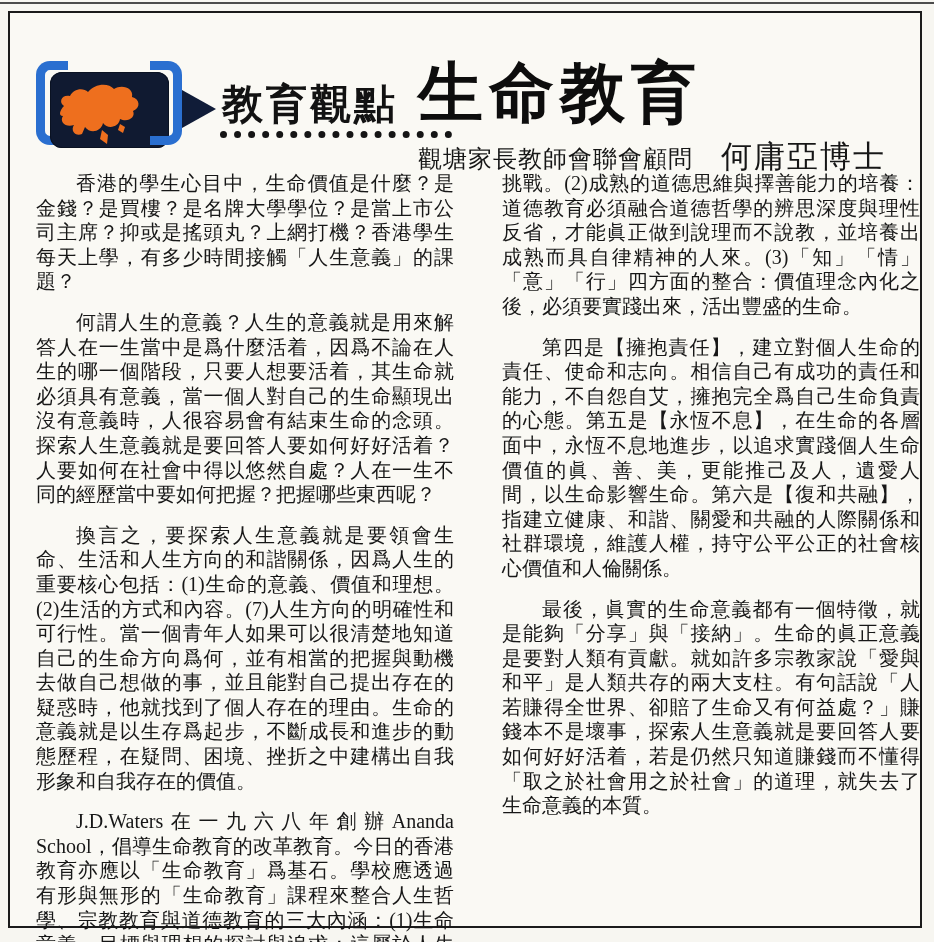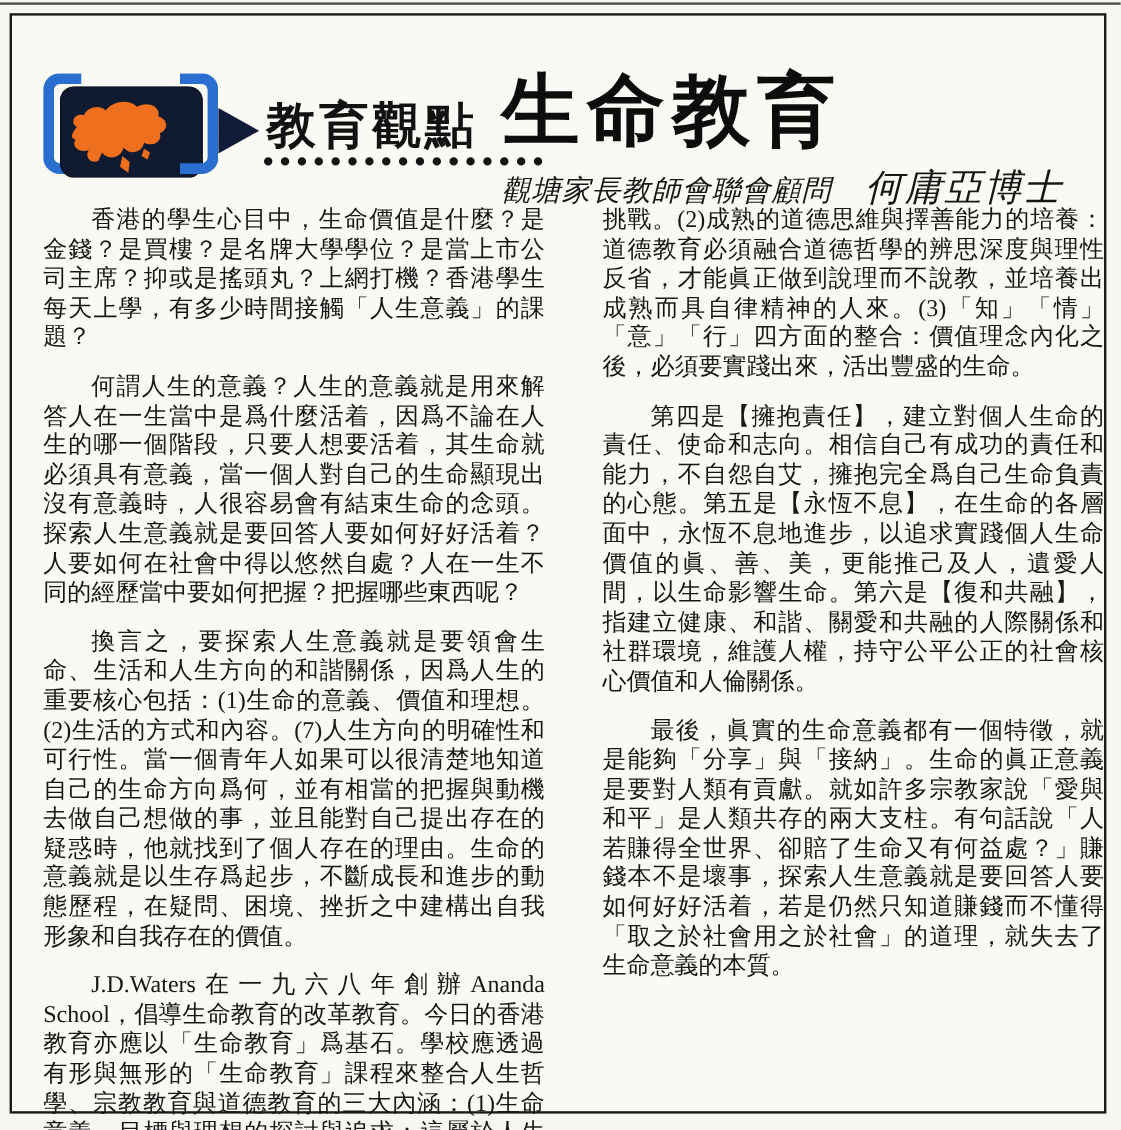--- a/index.html
+++ b/index.html
@@ -48,21 +48,21 @@
   }
   .dots {
     position: absolute; left: 184px; top: 72px; width: 232px; height: 0;
     border-bottom: 7px dotted #151515;
   }
   .title-block { position: absolute; left: 408px; top: 8px; width: 500px; text-align: left; margin-top: 40px; }
   .article-title {
     margin: 0; font-size: 65px; font-weight: bold; letter-spacing: 6px;
     line-height: 1.0; color: #0d0d0d; white-space: nowrap;
   }
-  .byline { margin-top: 10px; white-space: nowrap; font-style: italic; }
+  .byline { margin-top: 10px; white-space: nowrap; }
   .byline .org { font-size: 24px; letter-spacing: 1px; }
   .byline .author { font-size: 31px; margin-left: 24px; letter-spacing: 2px; }
   
   .body { position: absolute; left: 0; top: 142px; right: 0; bottom: 0; }
   .col {
     position: absolute; top: 0; width: 450px;
     font-size: 20px; line-height: 24.6px;
     text-align: justify; text-justify: inter-character;
     color: #171717;
   }

